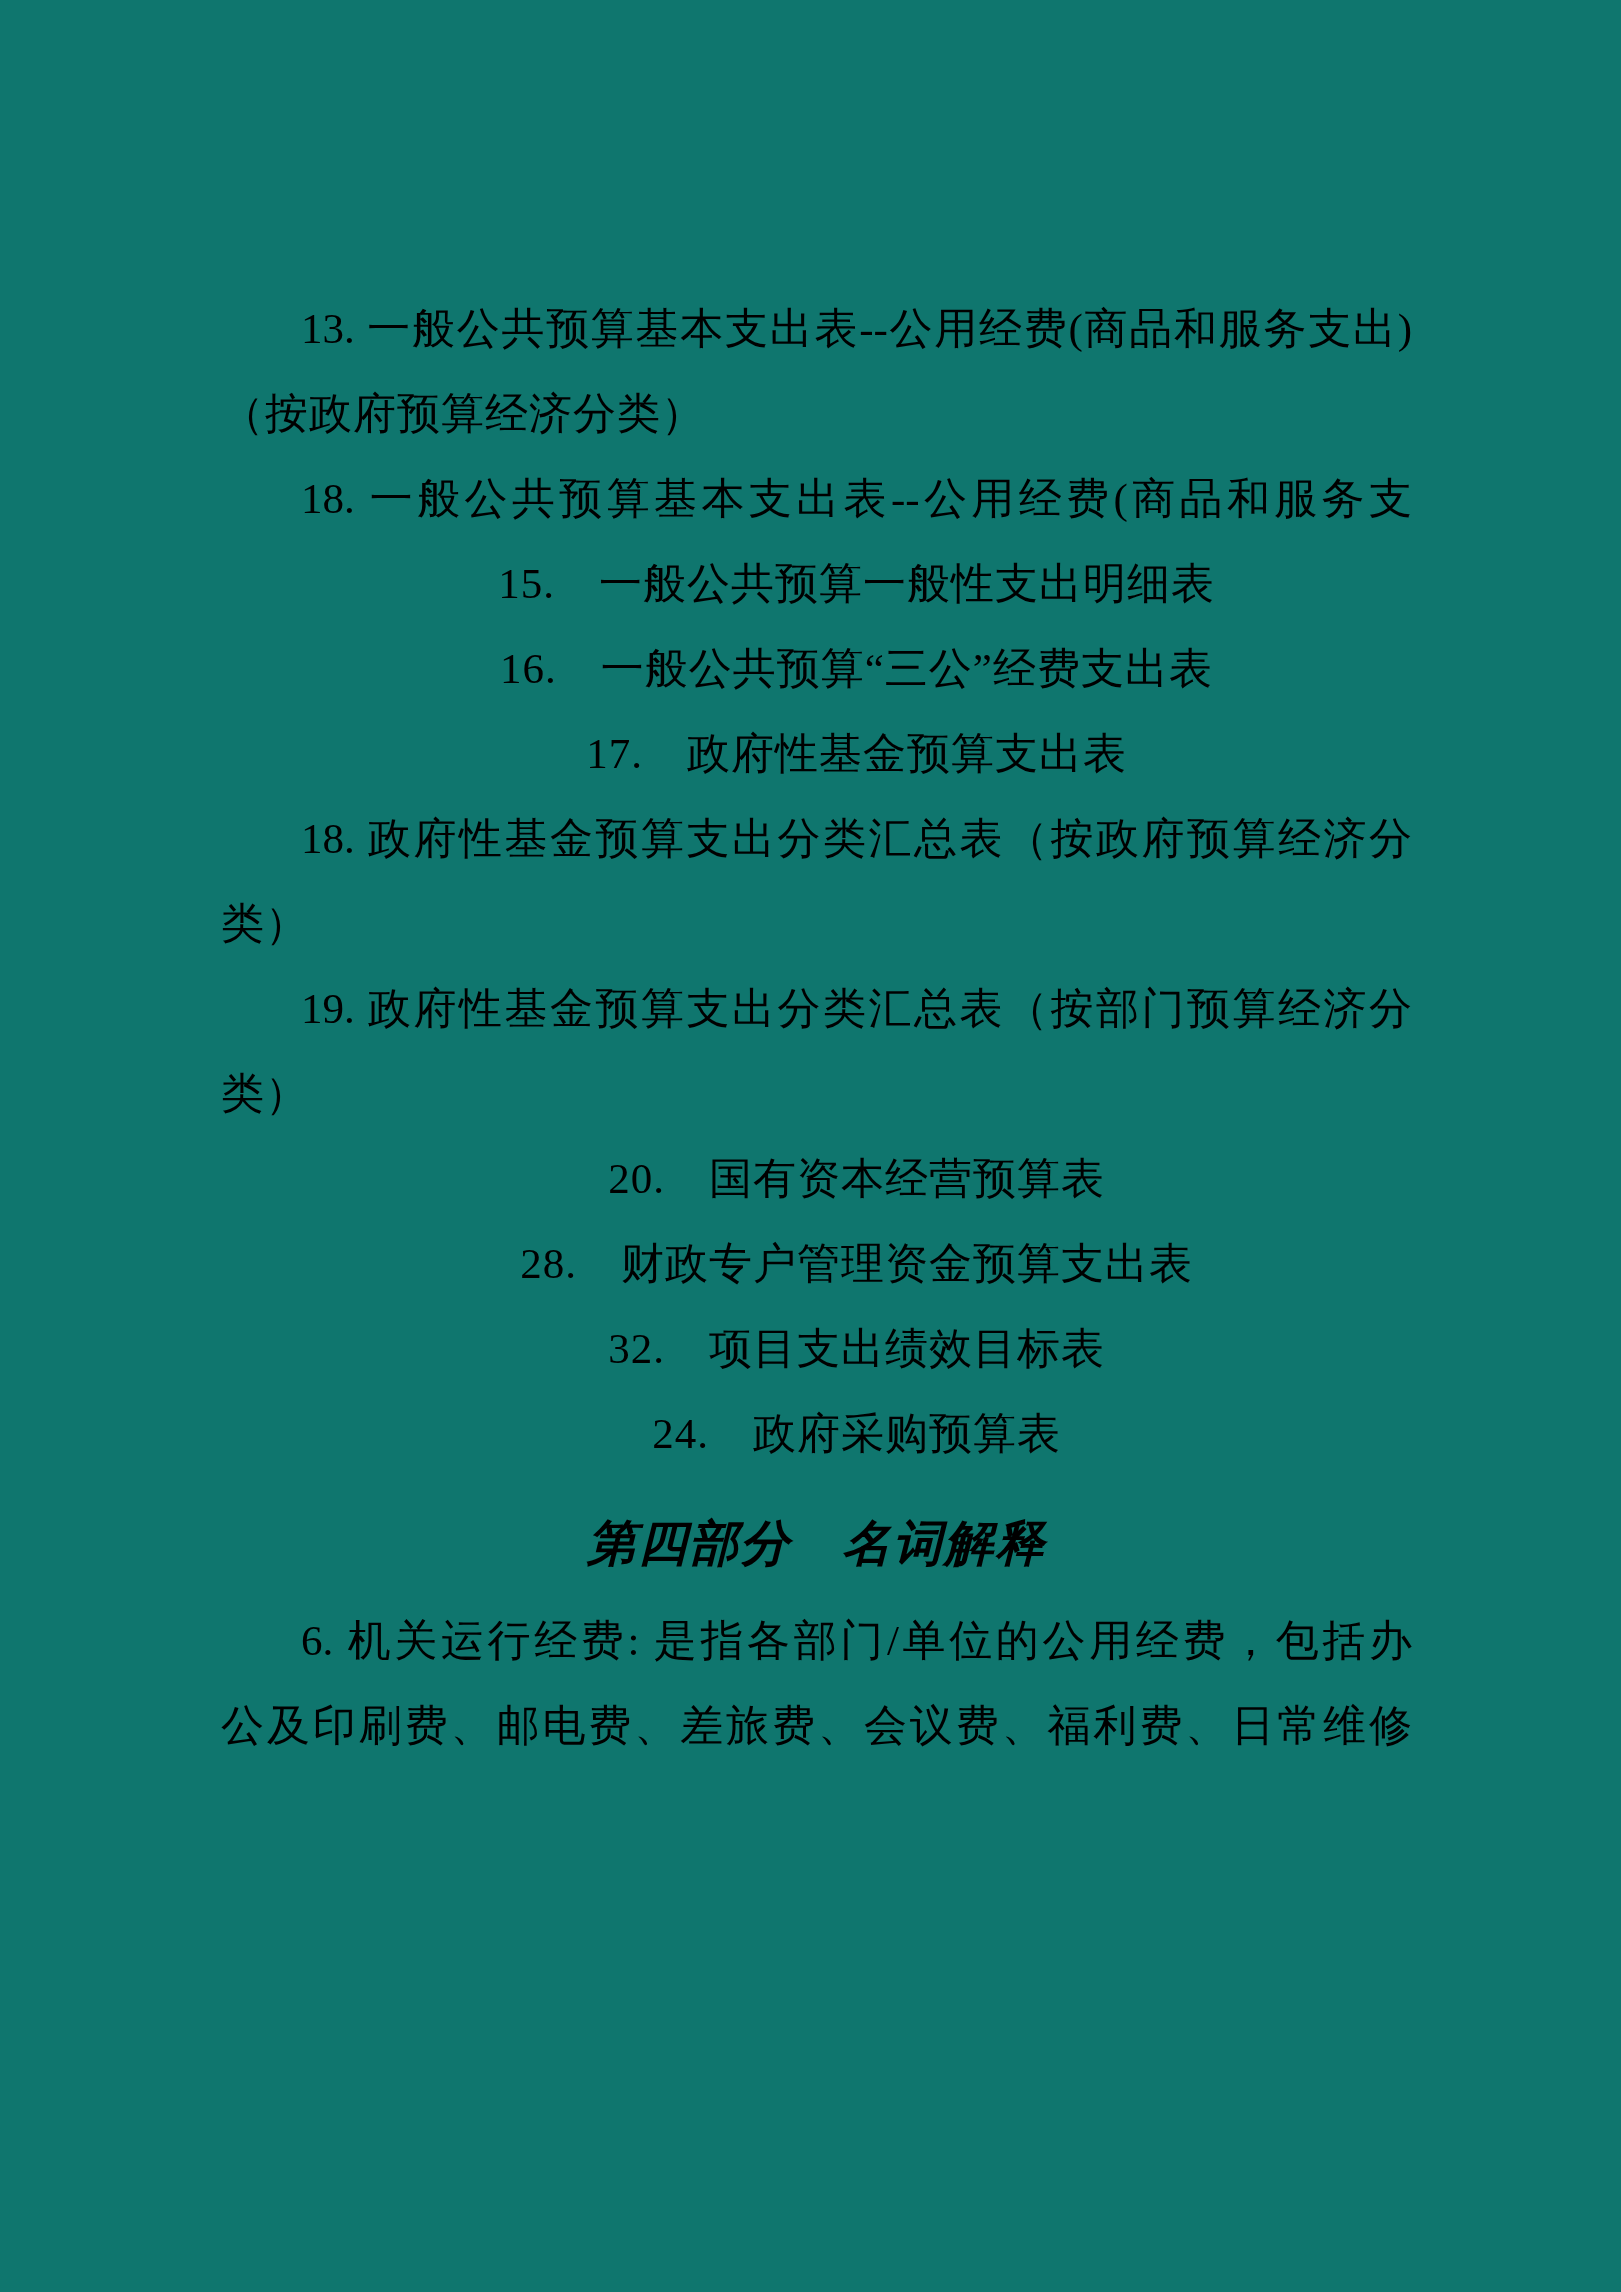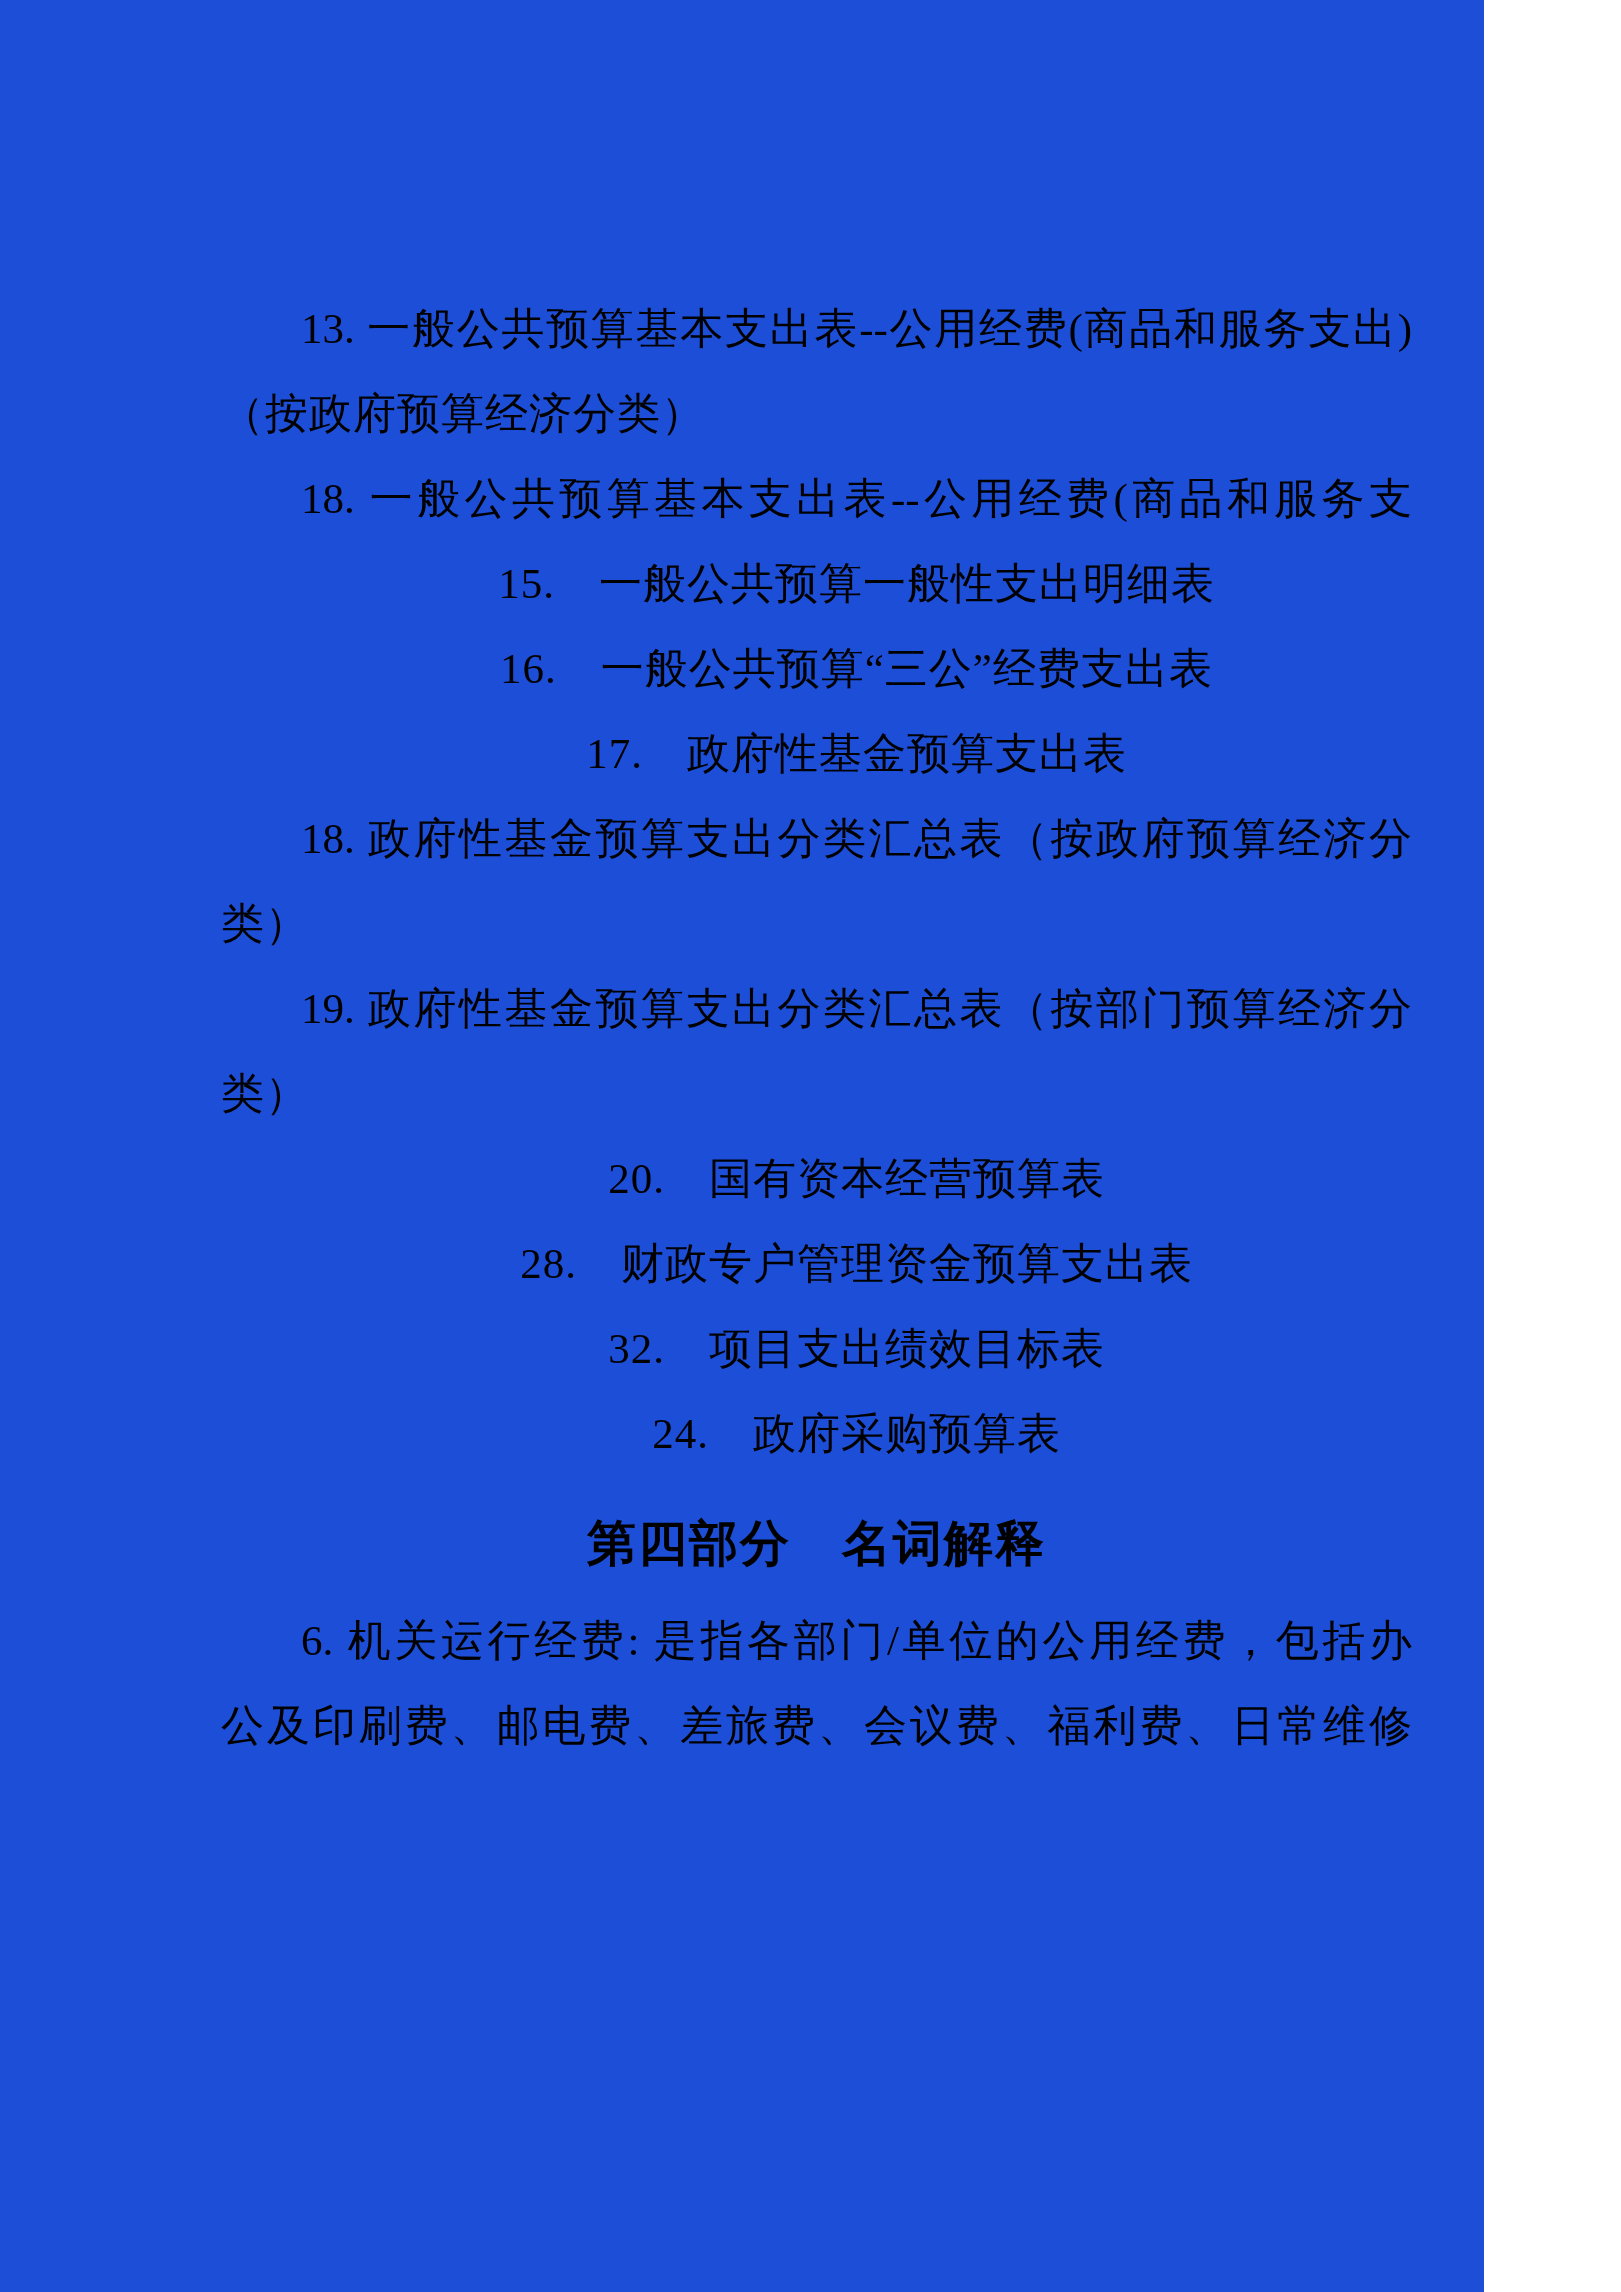--- a/index.html
+++ b/index.html
@@ -2,23 +2,23 @@
 <html><head>
 <meta charset="utf-8">
 <style>
   html, body {
     margin: 0;
     padding: 0;
     background: #ffffff;
   }
   .page {
     position: relative;
-    width: 1484px;
+    width: 1621px;
     height: 2293px;
-    background: #1d4ed8;
+    background: #0f766e;
     overflow: hidden;
   }
   .textblock {
     position: absolute;
     left: 221px;
     top: 286px;
     width: 1191px;
     color: #000000;
     font-family: "Liberation Serif", "DejaVu Serif", serif;
     font-size: 43px;
@@ -43,20 +43,21 @@
   }
   .heading {
     height: 108px;
     line-height: 108px;
     margin: 13.7px 0 0 0;
     font-size: 49px;
     font-weight: bold;
     text-align: center;
     letter-spacing: 2px;
     overflow: hidden;
+    font-style: italic;
   }
 </style>
 </head>
 <body>
 
 <div class="page">
   <div class="textblock">
 
     <div class="line indent fill">13. 一般公共预算基本支出表--公用经费(商品和服务支出)</div>
     <div class="line">（按政府预算经济分类）</div>

